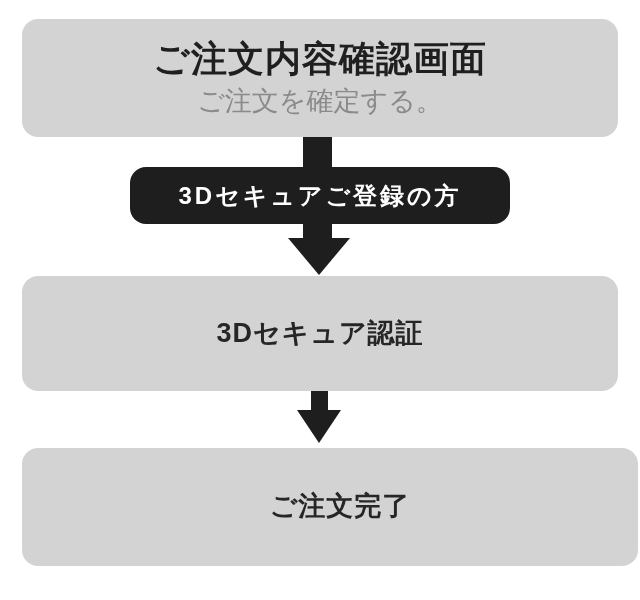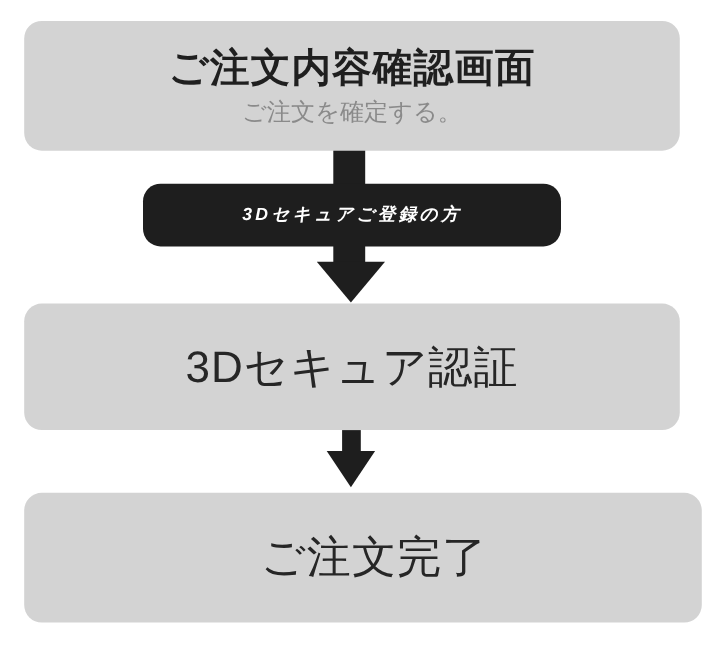--- a/index.html
+++ b/index.html
@@ -32,28 +32,28 @@
   .box-3 { top: 448px; height: 118px; padding-left: 20px; }
 
   .box-title {
     font-size: 36px;
     font-weight: 700;
     letter-spacing: 1px;
     line-height: 1.1;
     color: var(--title-text, #1f1f1f);
   }
   .box-subtitle {
-    font-size: 22px;
+    font-size: 27px;
     font-weight: 400;
     line-height: 1.1;
     color: var(--subtitle-text, #8a8a8a);
   }
   .step-label {
-    font-size: 40px;
-    font-weight: 400;
+    font-size: 27px;
+    font-weight: 700;
     letter-spacing: 1px;
     line-height: 1.1;
     color: var(--step-text, #262626);
   }
 
   .badge {
     position: absolute;
     top: 167px;
     left: 50%;
     transform: translateX(-50%);
@@ -61,25 +61,24 @@
     height: 57px;
     background: var(--badge-bg, #1e1e1e);
     border-radius: 16px;
     display: flex;
     align-items: center;
     justify-content: center;
     z-index: 3;
   }
   .badge-label {
     color: var(--badge-text, #ffffff);
-    font-size: 16px;
+    font-size: 24px;
     font-weight: 700;
     letter-spacing: 3px;
     white-space: nowrap;
-    font-style: italic;
   }
 
   
   .stem-a {
     position: absolute;
     top: 137px;
     left: 303px;
     width: 29px;
     height: 103px;
     background: var(--arrow, #1e1e1e);

